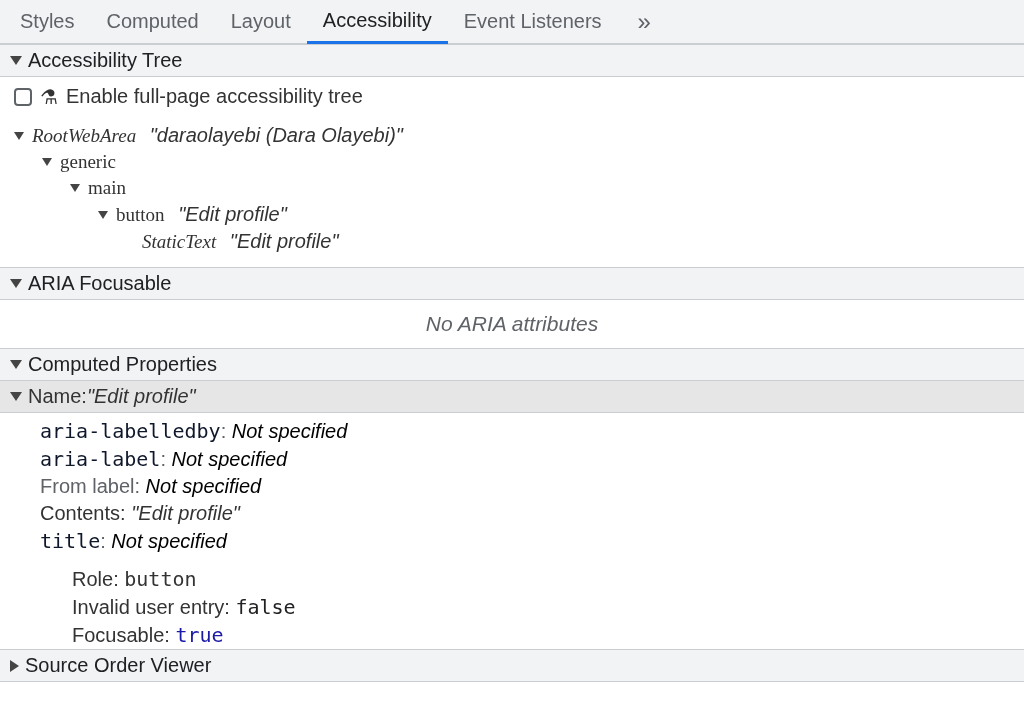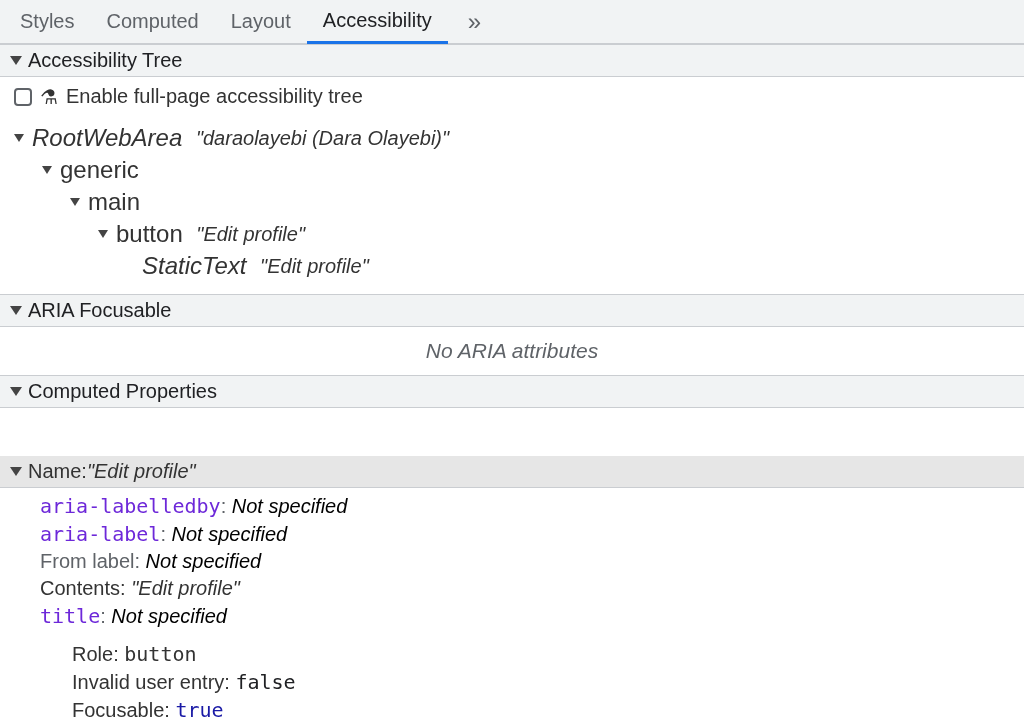--- a/index.html
+++ b/index.html
@@ -90,62 +90,62 @@
 .chev {
   display: inline-block;
   width: 0; height: 0;
   border-left: 5px solid transparent;
   border-right: 5px solid transparent;
   border-top: 8px solid #444;
   transform: rotate(0deg);
   margin-right: 4px;
 }
 .chev.open { transform: rotate(0deg); }
-.mono { font-family: Liberation Sans, sans-serif; font-size: 24px; }
+.mono { font-family: Liberation Serif, serif; font-size: 19px; }
 .ital { font-style: italic; }
 .indent1 { padding-left: 28px; }
 .indent2 { padding-left: 56px; }
 .indent3 { padding-left: 84px; }
 .indent4 { padding-left: 128px; }
 .quote { font-style: italic; }
 .no-aria {
   text-align: center;
   color: #5f6368;
   font-style: italic;
   padding: 12px 0;
   font-size: 21px;
 }
 .subheader {
   background: #e6e6e6;
   border-bottom: 1px solid #cacdd1;
   padding: 4px 10px;
   display: flex;
   align-items: center;
-  margin-top: 48px;
 }
 .prop-list {
   padding: 4px 14px 10px 40px;
 }
 .prop-row { padding: 2px 0; font-size: 20px; }
-.attr-key { font-family: "SF Mono", Menlo, Consolas, monospace; color: #6d28d9; }
+.attr-key { font-family: "SF Mono", Menlo, Consolas, monospace; color: #0f172a; }
 .gray { color: #5f6368; }
 .dim-ital { color: #000000; font-style: italic; }
 .val-true { color: #1a1aa6; font-family: "SF Mono", Menlo, Consolas, monospace; }
 .val-false { font-family: "SF Mono", Menlo, Consolas, monospace; color: #202124; }
 .role-val { font-family: "SF Mono", Menlo, Consolas, monospace; }
 .prop-outer { padding-left: 30px; margin-left: 42px; }
 </style>
 </head>
 <body>
 
 <div class="tabs">
   <div class="tab">Styles</div>
   <div class="tab">Computed</div>
   <div class="tab">Layout</div>
   <div class="tab active">Accessibility</div>
+  <div class="tab">Event Listeners</div>
   <div class="overflow">»</div>
 </div>
 
 <div class="section-header">
   <span class="tri down"></span>
   <span>Accessibility Tree</span>
 </div>
 
 <div class="panel">
   <div class="enable-row">

